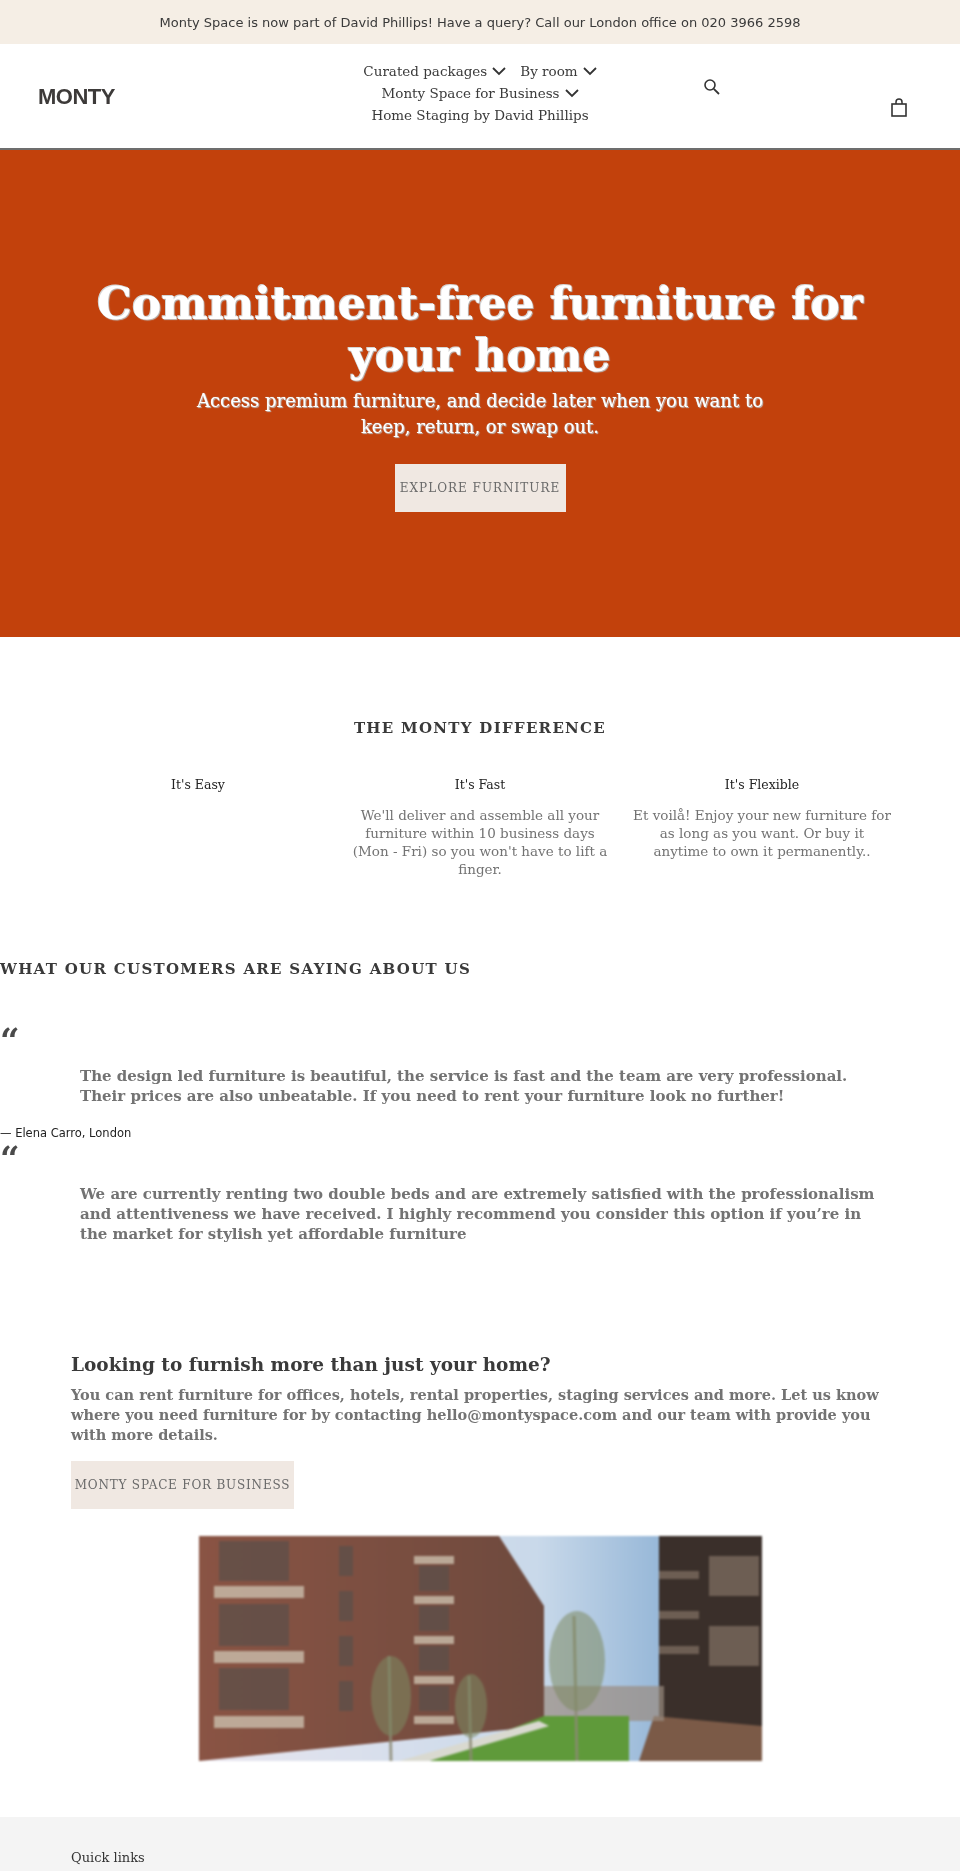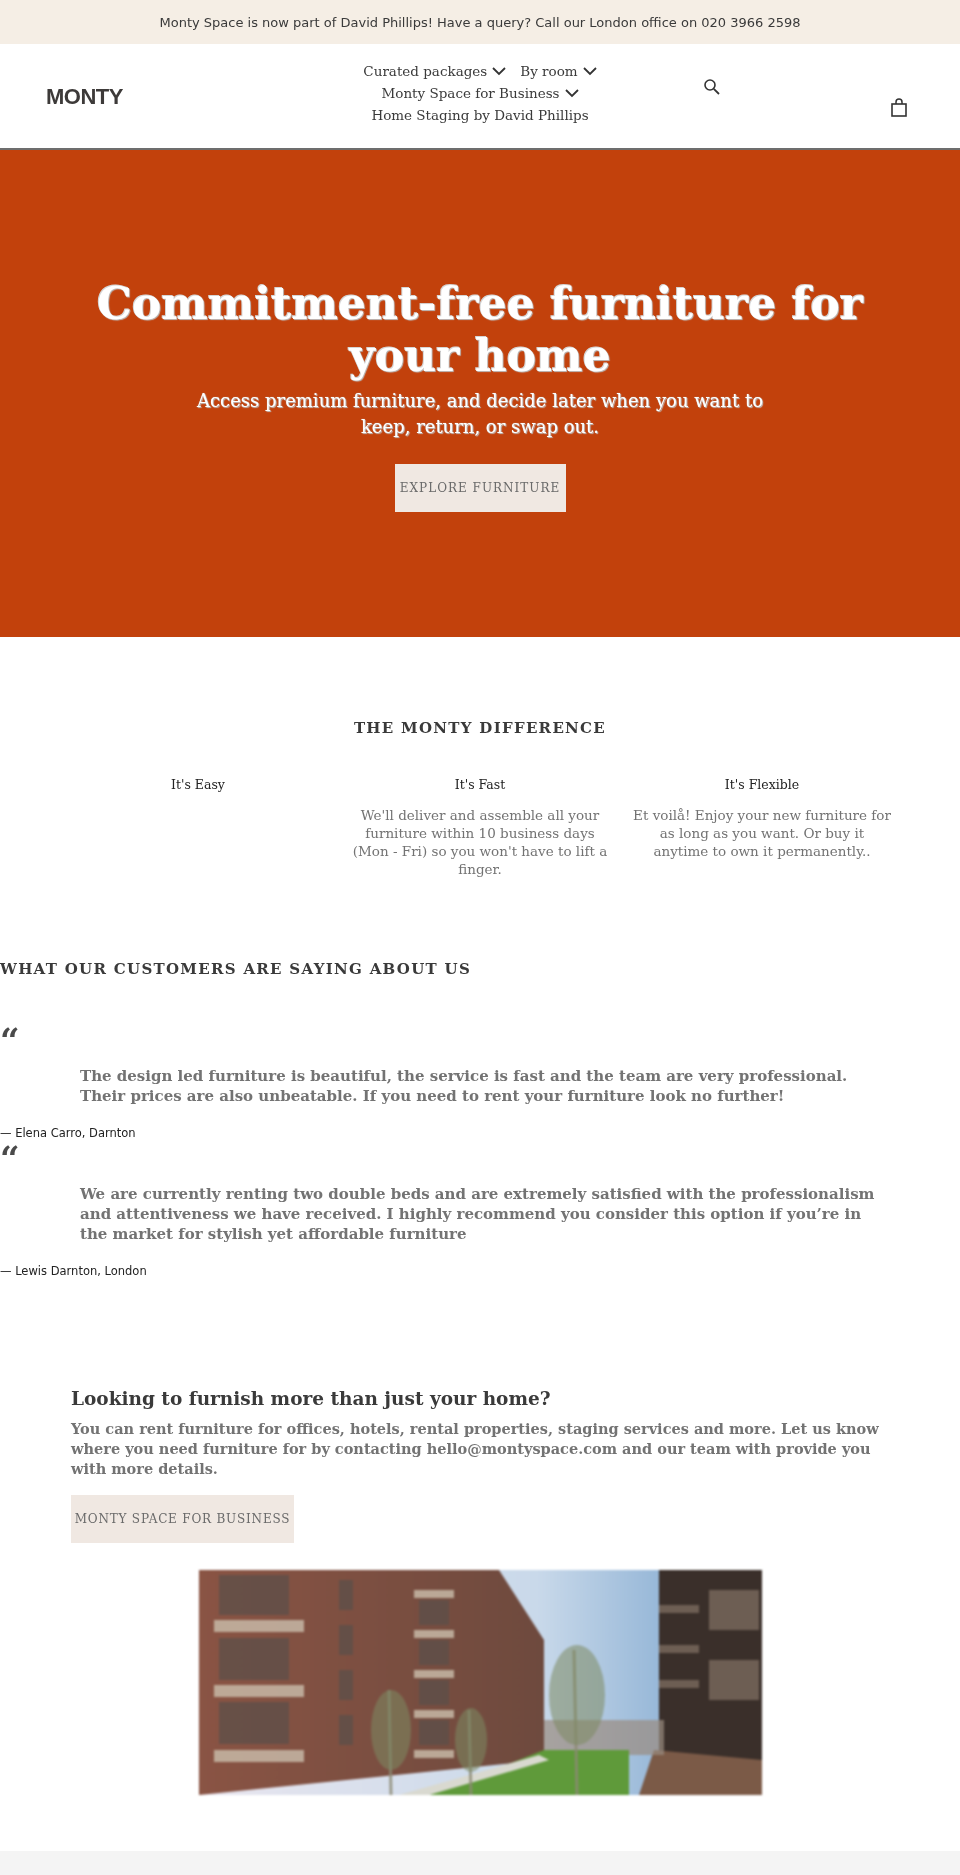--- a/index.html
+++ b/index.html
@@ -7,21 +7,21 @@
     body { font-family: "DejaVu Serif", serif; color: #3a3a3a; }
 
     .announce {
       height: 44px; background: #f5eee5; display: flex; align-items: center; justify-content: center;
       font-family: "DejaVu Sans", sans-serif; font-size: 13px; color: #3a3a3a;
     }
     .header {
       height: 106px; position: relative; border-bottom: 2px solid #6d6d6d; background: #fff;
     }
     .logo {
-      position: absolute; left: 46px; top: 40px; font-family: "Liberation Sans", sans-serif;
+      position: absolute; left: 38px; top: 40px; font-family: "Liberation Sans", sans-serif;
       font-weight: bold; font-size: 22px; letter-spacing: -0.5px; color: #3d3a39;
     }
     .nav {
       position: absolute; left: 330px; width: 300px; top: 16px; text-align: center;
       font-family: "DejaVu Serif", serif; font-size: 13.5px; color: #3a3a3a; line-height: 22px;
     }
     .nav-row { display: flex; justify-content: center; gap: 14px; }
     .nav-item { display: inline-flex; align-items: center; gap: 5px; cursor: pointer; }
     .chev { width: 14px; height: 10px; display: inline-block; }
     .icon-search { position: absolute; left: 703px; top: 67px; width: 18px; height: 18px; cursor: pointer; }
@@ -156,27 +156,26 @@
     </div>
   </div>
 </section>
 
 <section class="testimonials">
   <h2 class="section-title">WHAT OUR CUSTOMERS ARE SAYING ABOUT US</h2>
 
   <div class="quote" style="margin-top:50px;">
     <div class="quote-glyph">“</div>
     <p>The design led furniture is beautiful, the service is fast and the team are very professional. Their prices are also unbeatable. If you need to rent your furniture look no further!</p>
-    <div class="author">— Elena Carro, Darnton</div>
+    <div class="author">— Elena Carro, London</div>
   </div>
 
   <div class="quote" style="margin-top:6px;">
     <div class="quote-glyph">“</div>
     <p>We are currently renting two double beds and are extremely satisfied with the professionalism and attentiveness we have received. I highly recommend you consider this option if you’re in the market for stylish yet affordable furniture</p>
-    <div class="author">— Lewis Darnton, London</div>
   </div>
 </section>
 
 <section class="business">
   <h2>Looking to furnish more than just your home?</h2>
   <p>You can rent furniture for offices, hotels, rental properties, staging services and more. Let us know where you need furniture for by contacting hello@montyspace.com and our team with provide you with more details.</p>
   <button class="biz-btn">MONTY SPACE FOR BUSINESS</button>
 </section>
 
 <div class="photo-wrap">

